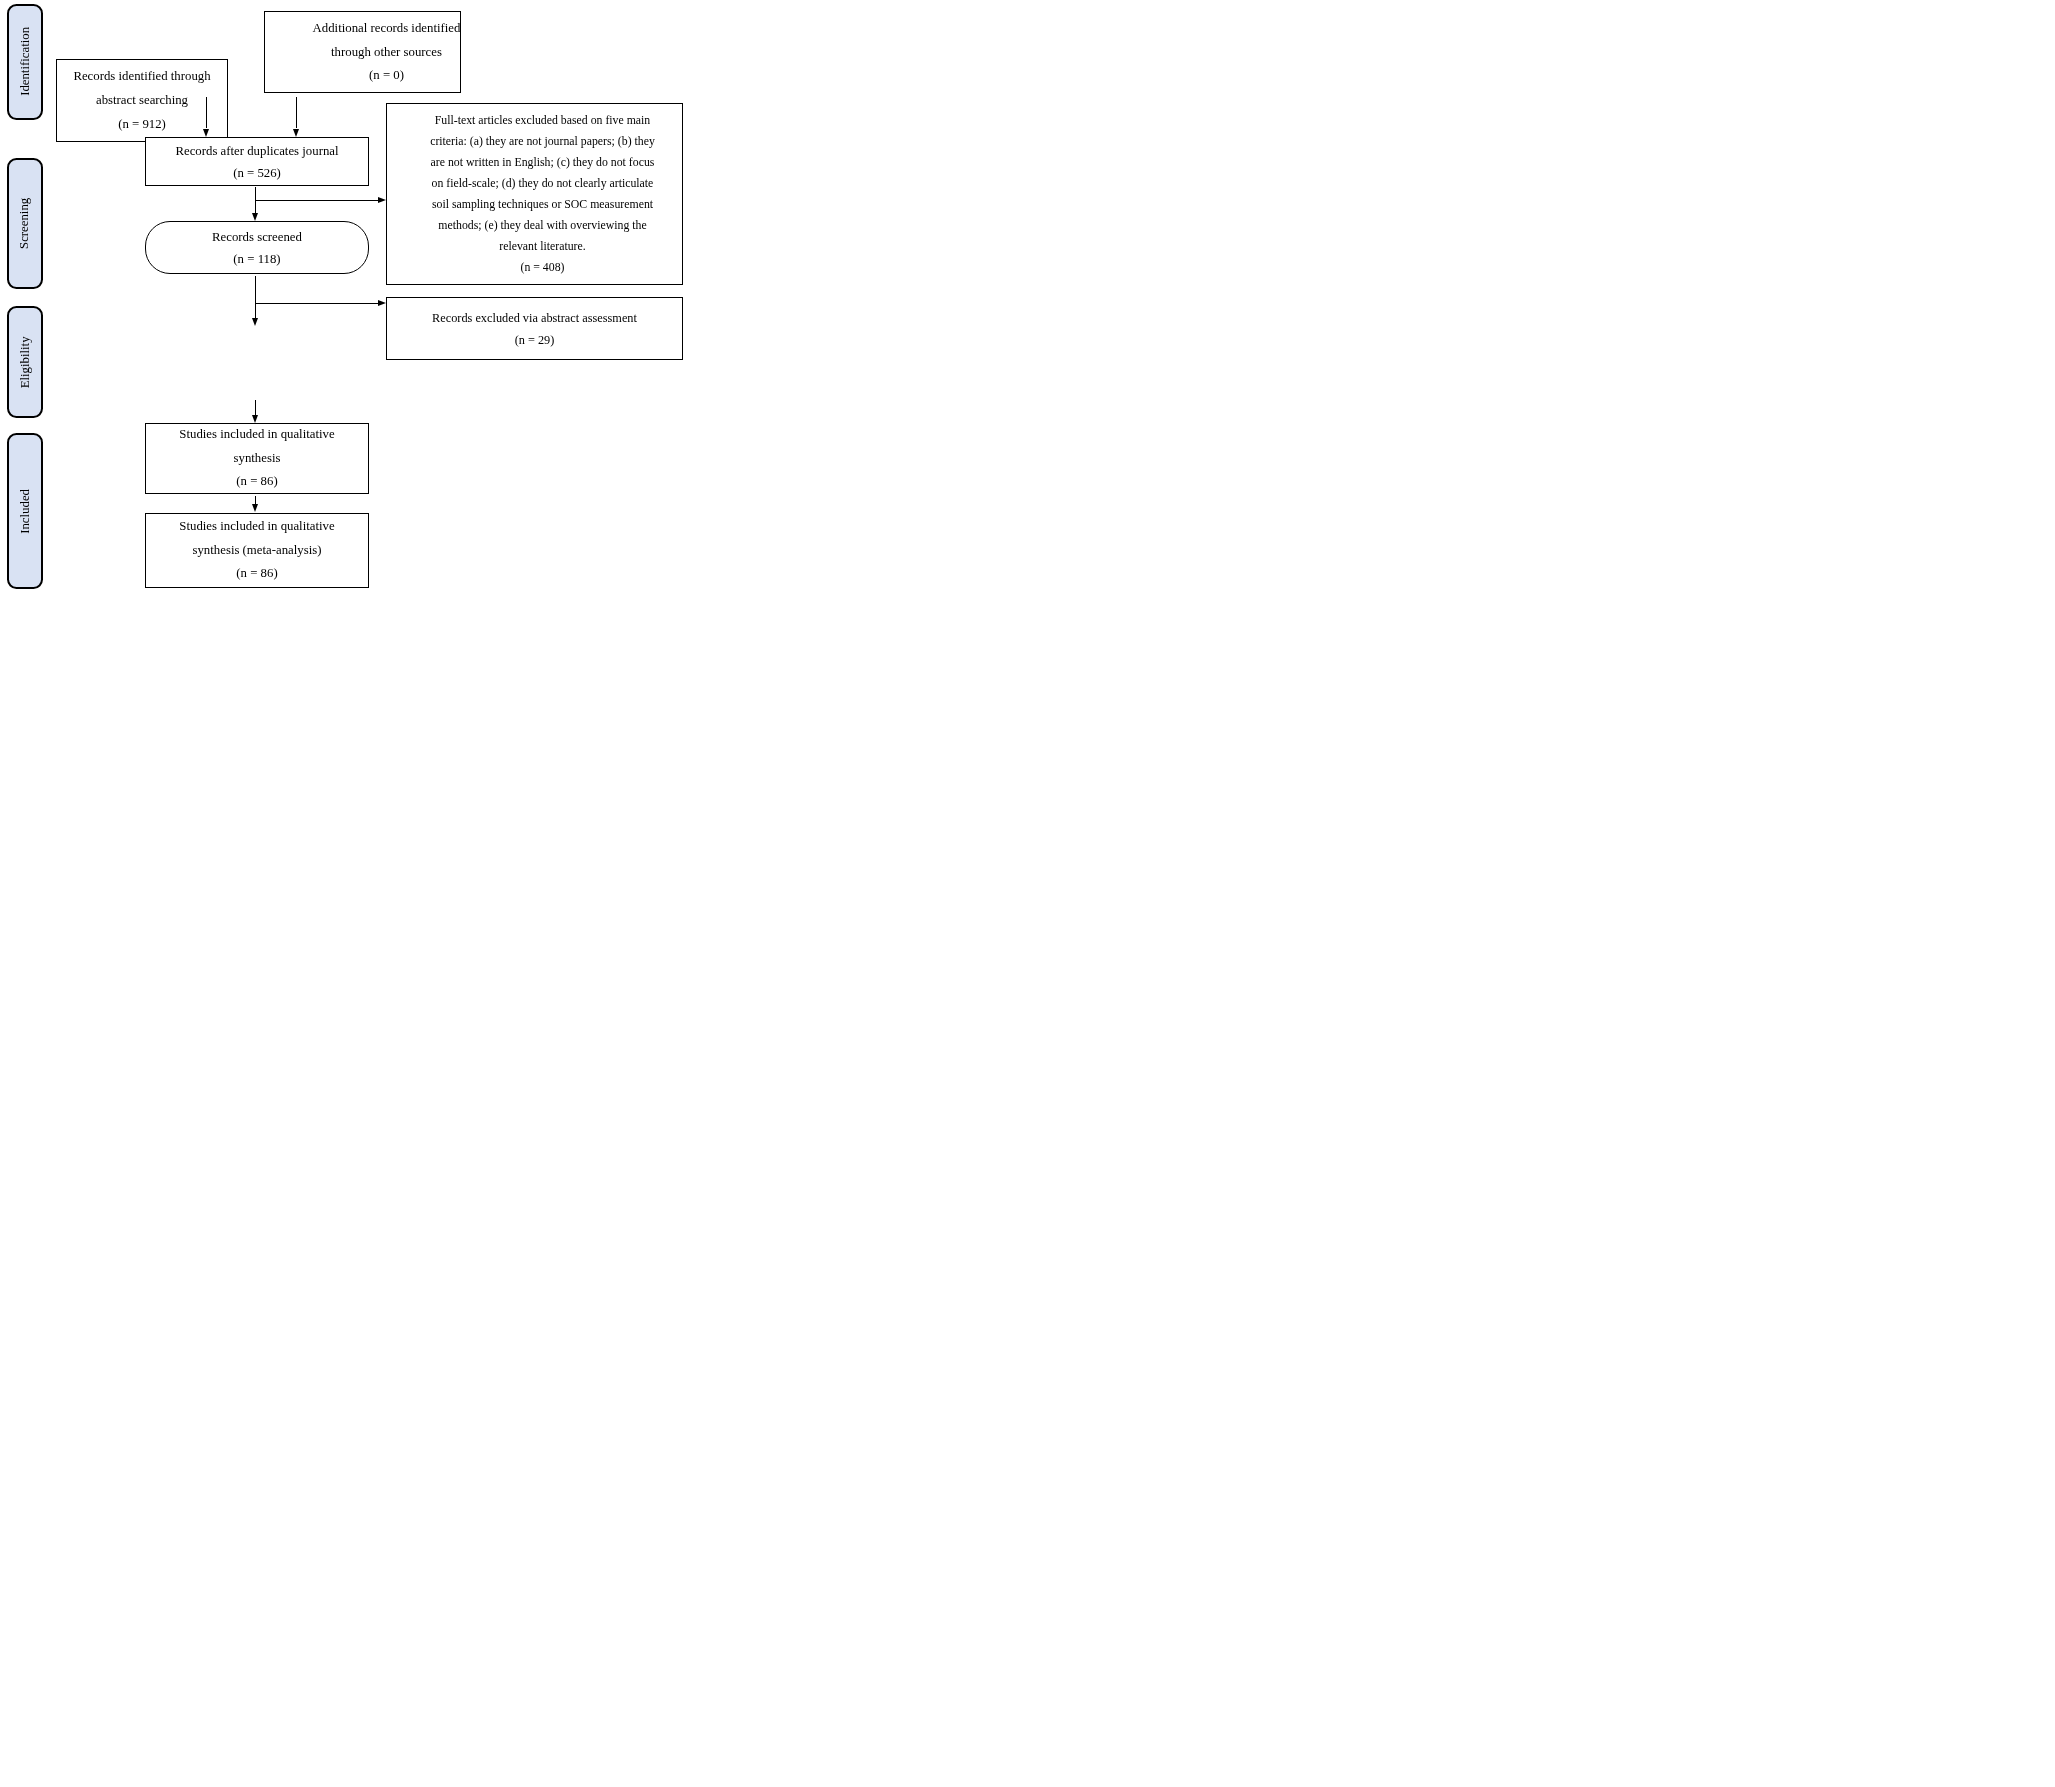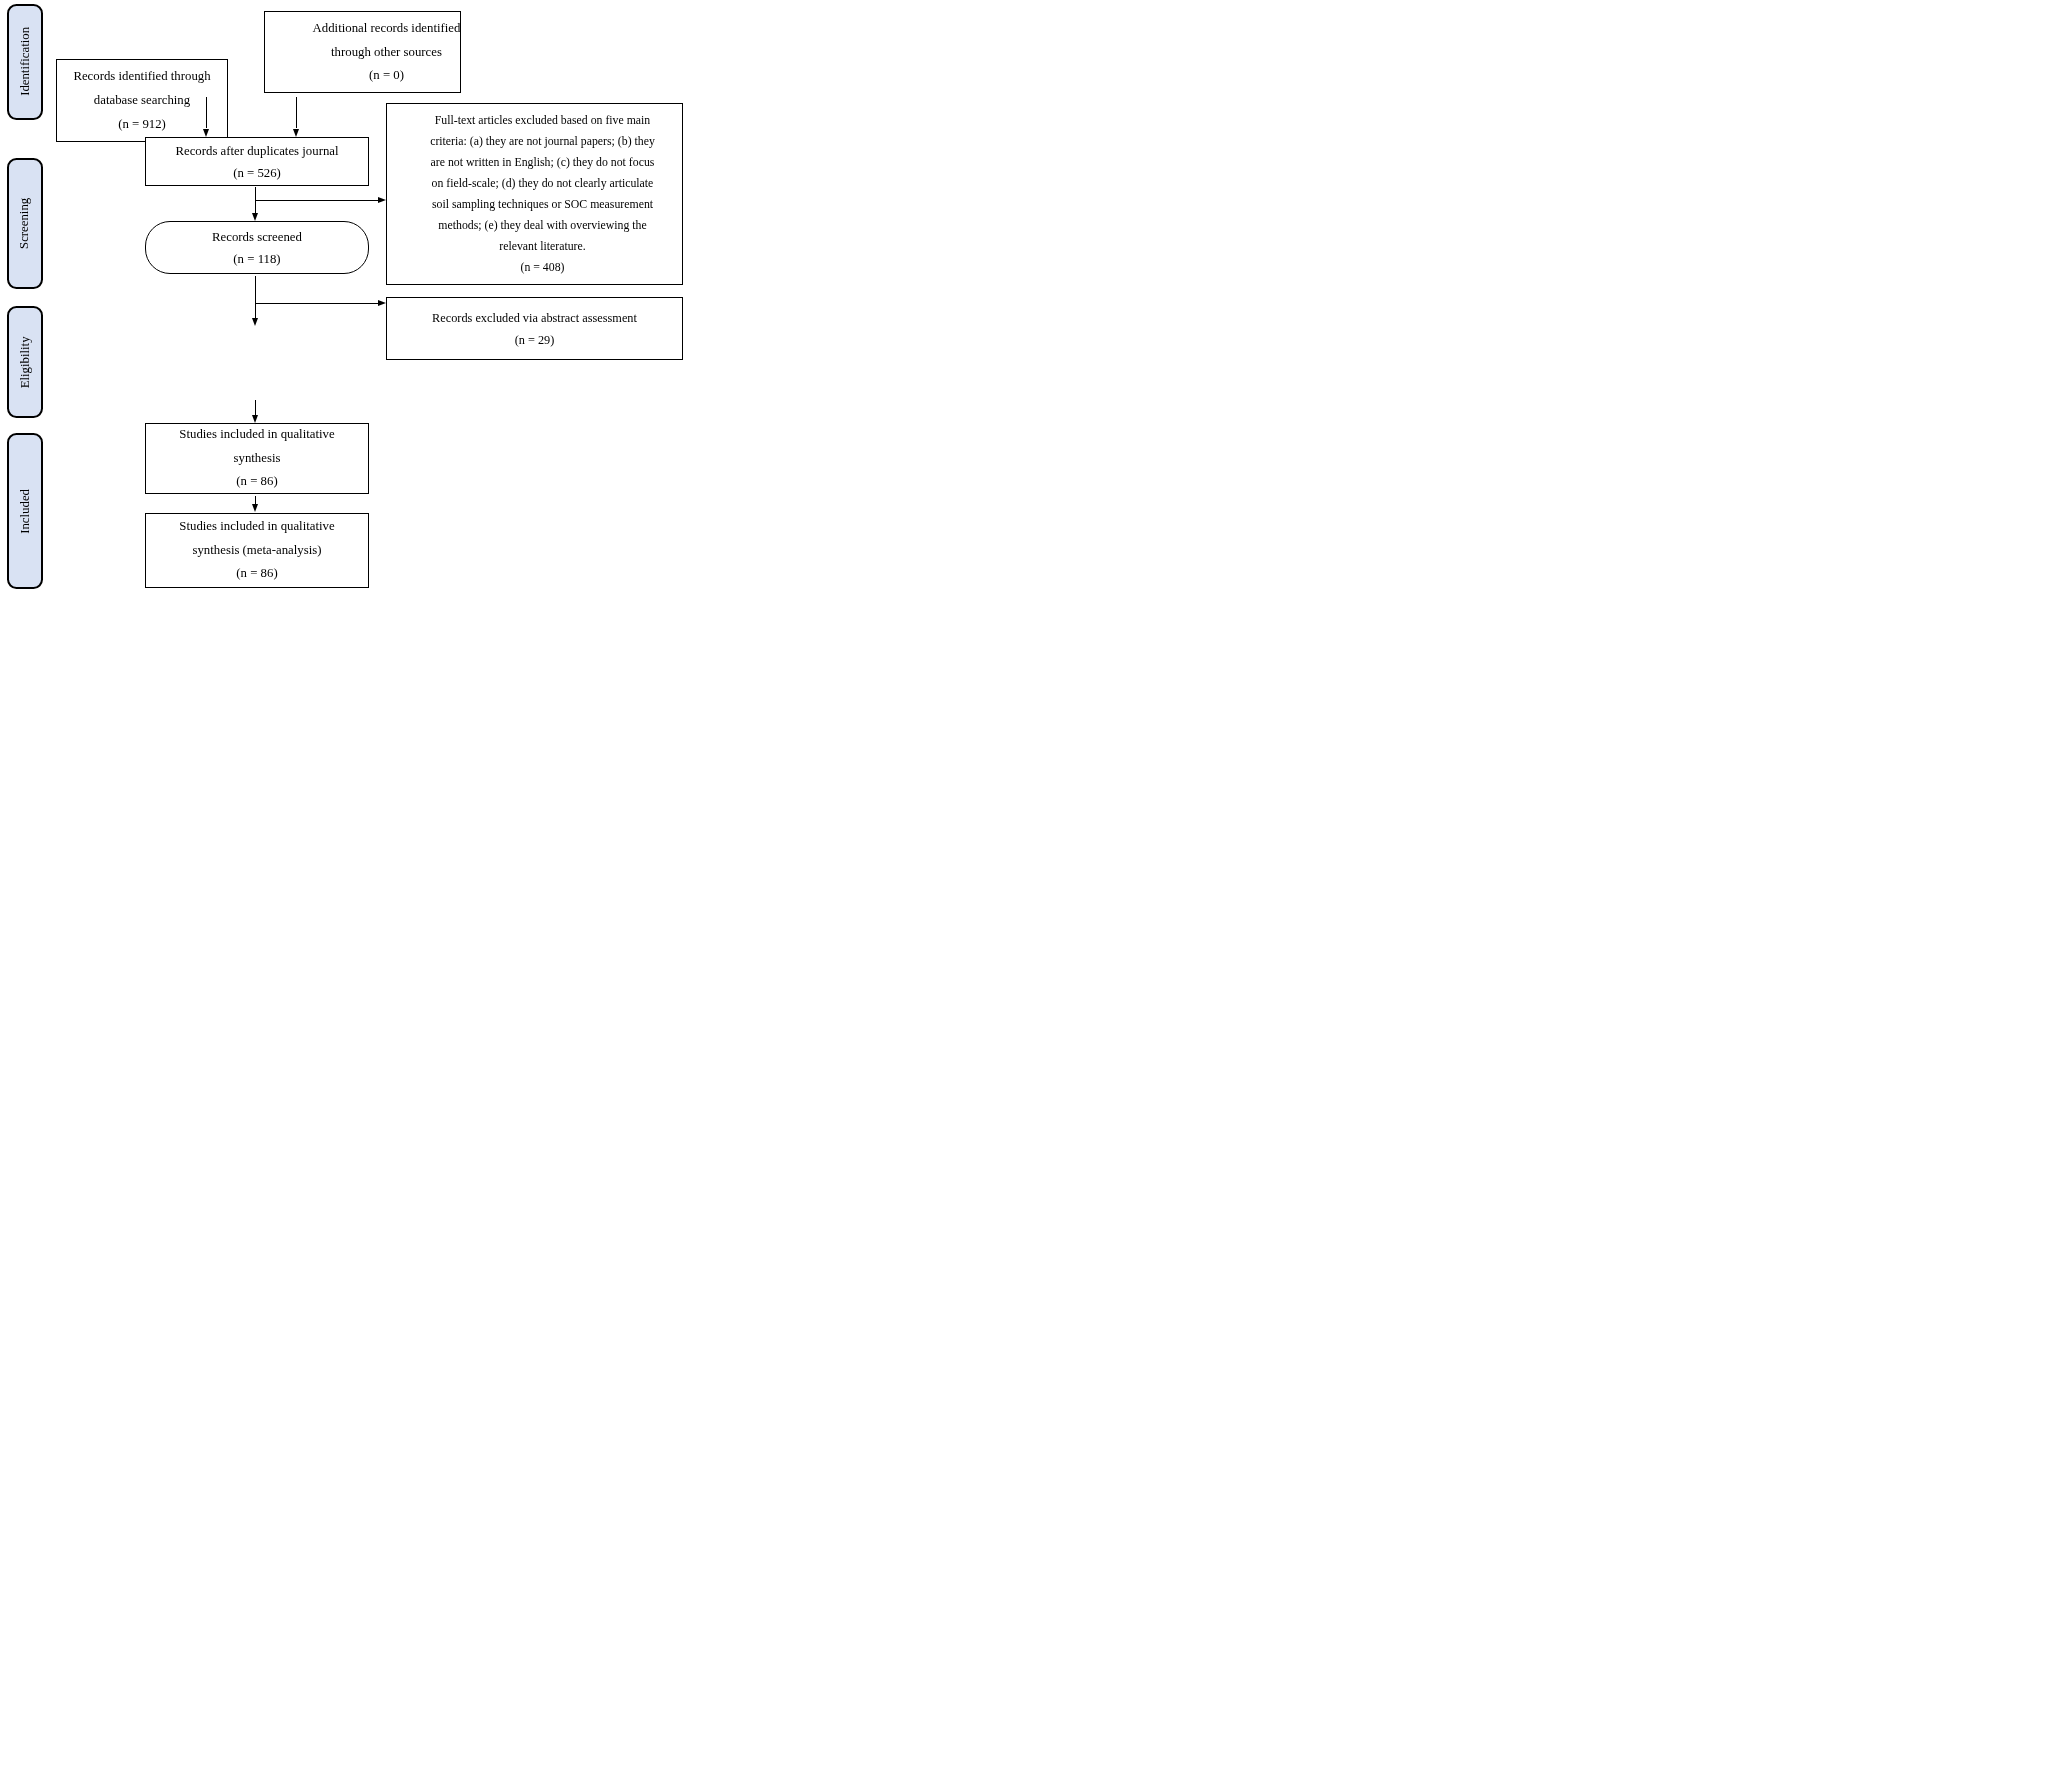--- a/index.html
+++ b/index.html
@@ -96,21 +96,21 @@
   </div>
   <div class="stage" style="top:306px;height:112px;">
     <span class="vlabel">Eligibility</span>
   </div>
   <div class="stage" style="top:433px;height:156px;">
     <span class="vlabel">Included</span>
   </div>
 
   <div class="fbox" style="left:56px;top:11.3px;width:172px;height:83px;margin-top:48px;">
     <div class="line">Records identified through</div>
-    <div class="line">database searching</div>
+    <div class="line">abstract searching</div>
     <div class="line">(n = 912)</div>
   </div>
 
   <div class="fbox" style="left:264px;top:11.3px;width:197px;height:82px;padding-left:48px;">
     <div class="line">Additional records identified</div>
     <div class="line">through other sources</div>
     <div class="line">(n = 0)</div>
   </div>
 
   <div class="fbox two" style="left:145px;top:137px;width:224px;height:49px;">

